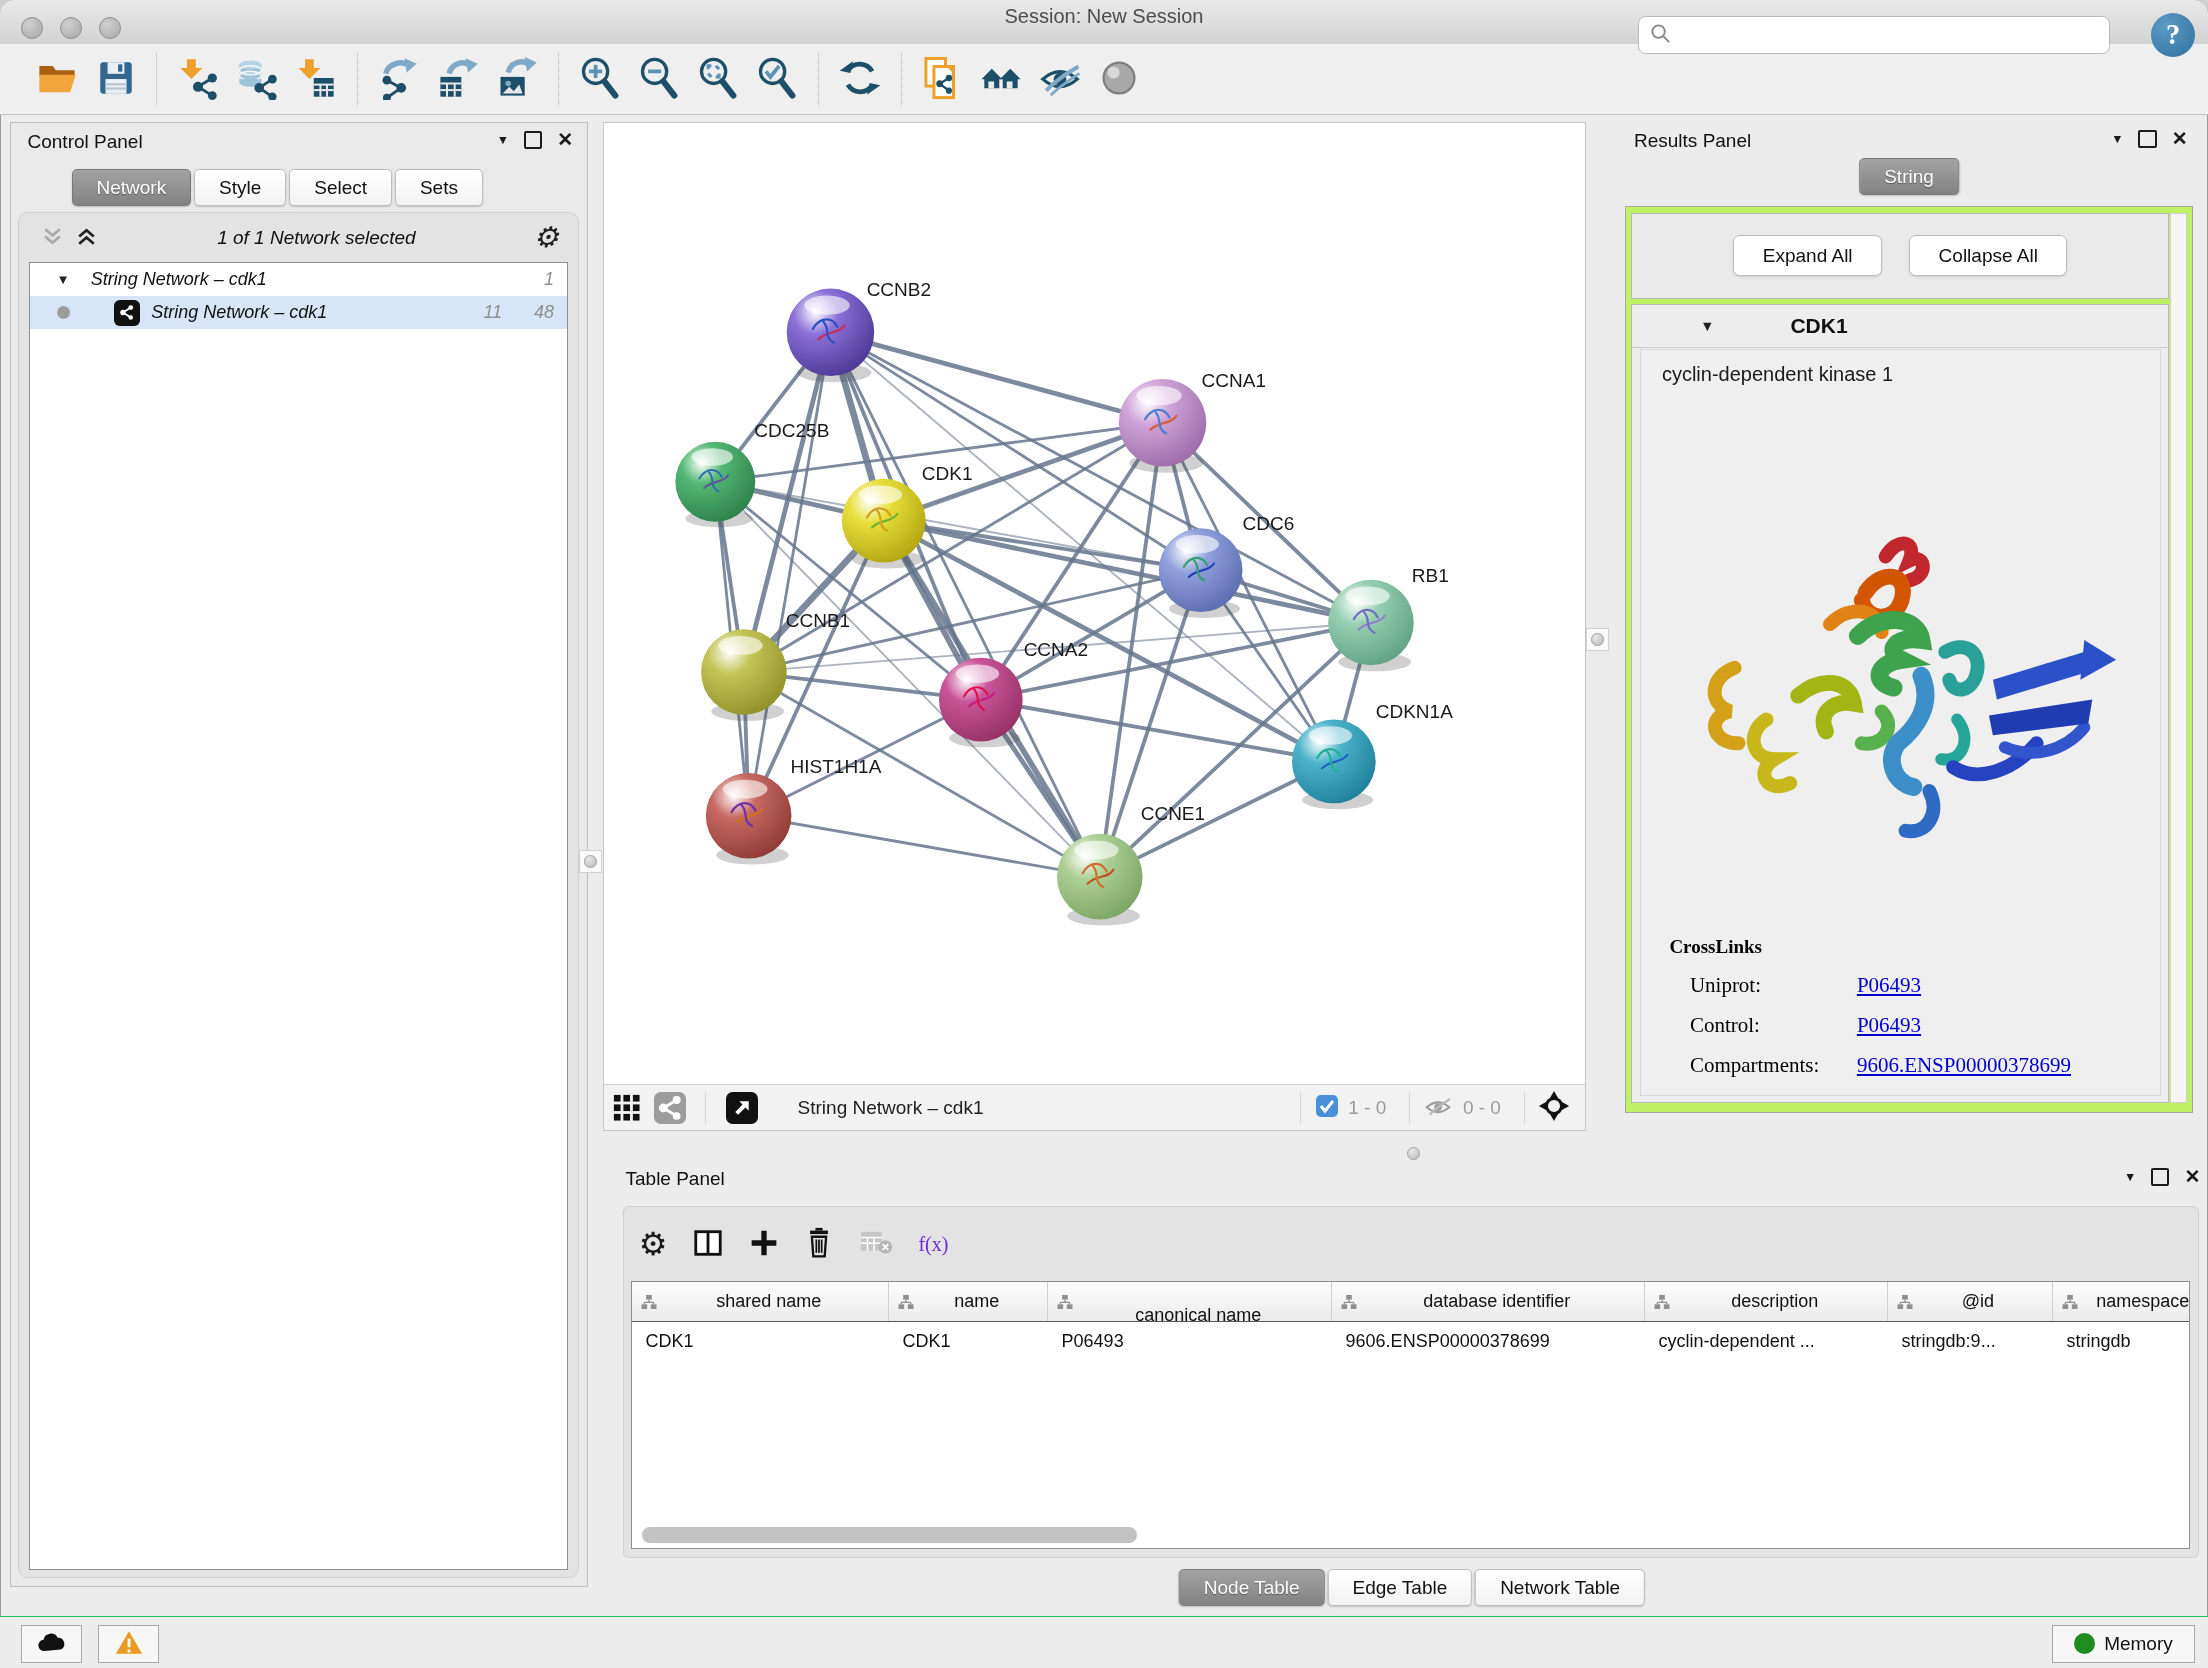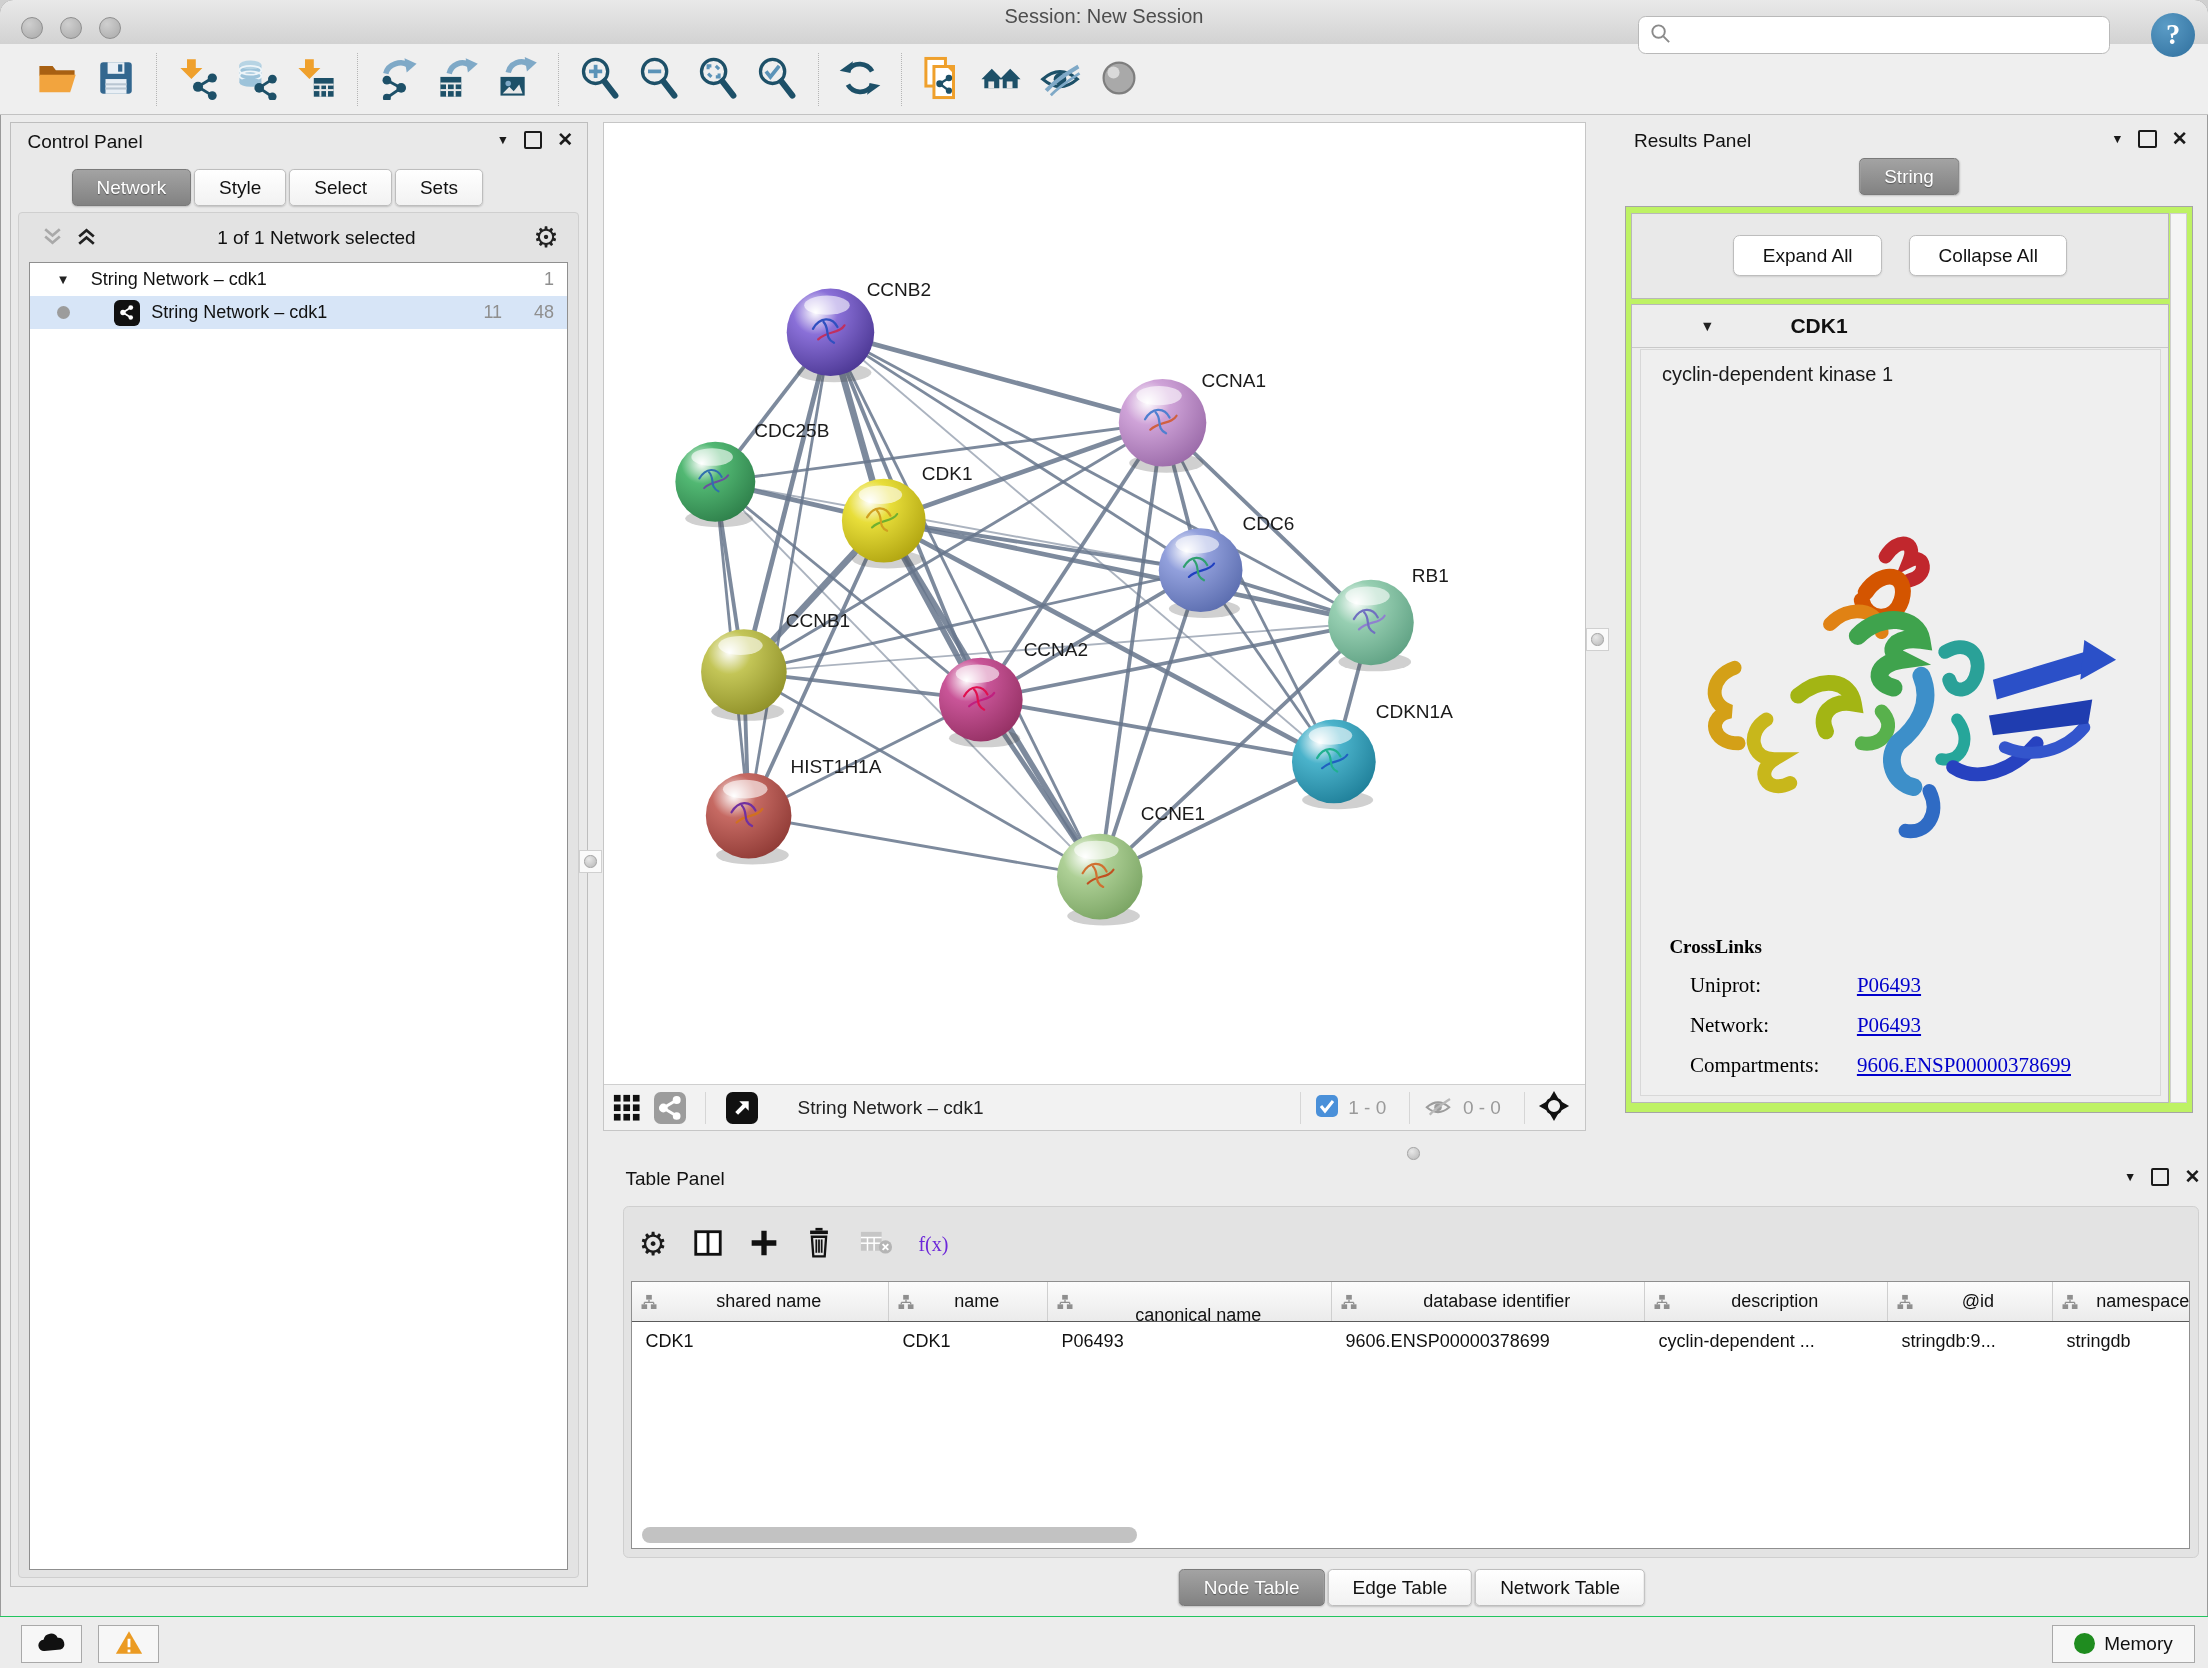--- a/index.html
+++ b/index.html
@@ -20,21 +20,21 @@
   .winbtns{position:absolute;right:13.3px;top:7.6px;display:flex;align-items:center;gap:15px;}
   .wb-tri{font-size:12.4px;color:#1a1a1a;}
   .wb-box{width:14.3px;height:14.3px;border:2.4px solid #1a1a1a;border-radius:1.9px;}
   .wb-x{font-size:19px;font-weight:bold;color:#1a1a1a;line-height:14.3px;}
   .segtabs{display:flex;gap:2.9px;}
   .seg{height:35px;padding:0 24px;display:flex;align-items:center;background:linear-gradient(#ffffff,#f2f2f2);border:1px solid #bdbdbd;border-radius:4.8px;font-size:19px;color:#111;box-shadow:0 1px 1.9px rgba(0,0,0,.18);}
   .seg.active{background:linear-gradient(#a3a3a3,#828282);color:#fff;border-color:#7a7a7a;text-shadow:0 1px 1px rgba(0,0,0,.4);}
   
   #control-panel{position:absolute;left:9.5px;top:122px;width:578px;height:1465px;background:#e9e9e9;border:1px solid #bdbdbd;box-sizing:border-box;}
   #cp-tabs{position:absolute;left:61px;top:46px;}
-  #cp-body{position:absolute;left:7.6px;top:89px;right:7.6px;bottom:7.6px;background:#e3e3e3;border:1px solid #cfcfcf;border-radius:4px;}
+  #cp-body{position:absolute;left:7.6px;top:89px;right:7.6px;bottom:7.6px;background:#e3e3e3;border:1px solid #cfcfcf;border-radius:10px;font-style:italic;}
   #cp-toolrow{position:absolute;left:9.5px;right:9.5px;top:5.7px;height:38px;display:flex;align-items:center;}
   #cp-status{flex:1;text-align:center;font-size:19px;color:#111;}
   #cp-list{position:absolute;left:9.5px;right:9.5px;top:49px;bottom:7.6px;background:#fff;border:1px solid #8f8f8f;}
   .tree-row{position:relative;height:33px;display:flex;align-items:center;font-size:18px;color:#111;}
   .tree-row.selected{background:#d7e5f7;}
   .tr-counts{position:absolute;right:13.3px;color:#8f8f8f;display:flex;gap:32px;}
   .share-badge{width:26px;height:26px;border-radius:5.7px;background:#111;display:flex;align-items:center;justify-content:center;}
   
   #network-view{position:absolute;left:603px;top:122px;width:983px;height:1009px;background:#fff;border:1px solid #c6c6c6;box-sizing:border-box;}
   #net-svg{position:absolute;left:0;top:0;}
@@ -690,21 +690,21 @@
             <polygon points="206,64 222,74 204,84" fill="#2b50c8"></polygon>
           </svg>
           <div id="crosslinks">
             <div id="cl-title">CrossLinks</div>
             <div id="cl-rows">
                 <div class="cl-row">
                   <span class="cl-label">Uniprot:</span>
                   <a class="cl-value" href="#" style="color: rgb(0, 0, 204);">P06493</a>
                 </div>
                 <div class="cl-row">
-                  <span class="cl-label">Network:</span>
+                  <span class="cl-label">Control:</span>
                   <a class="cl-value" href="#" style="color: rgb(0, 0, 204);">P06493</a>
                 </div>
                 <div class="cl-row">
                   <span class="cl-label">Compartments:</span>
                   <a class="cl-value" href="#" style="color: rgb(0, 0, 204);">9606.ENSP00000378699</a>
                 </div>
               </div>
           </div>
         </div>
       </div>

